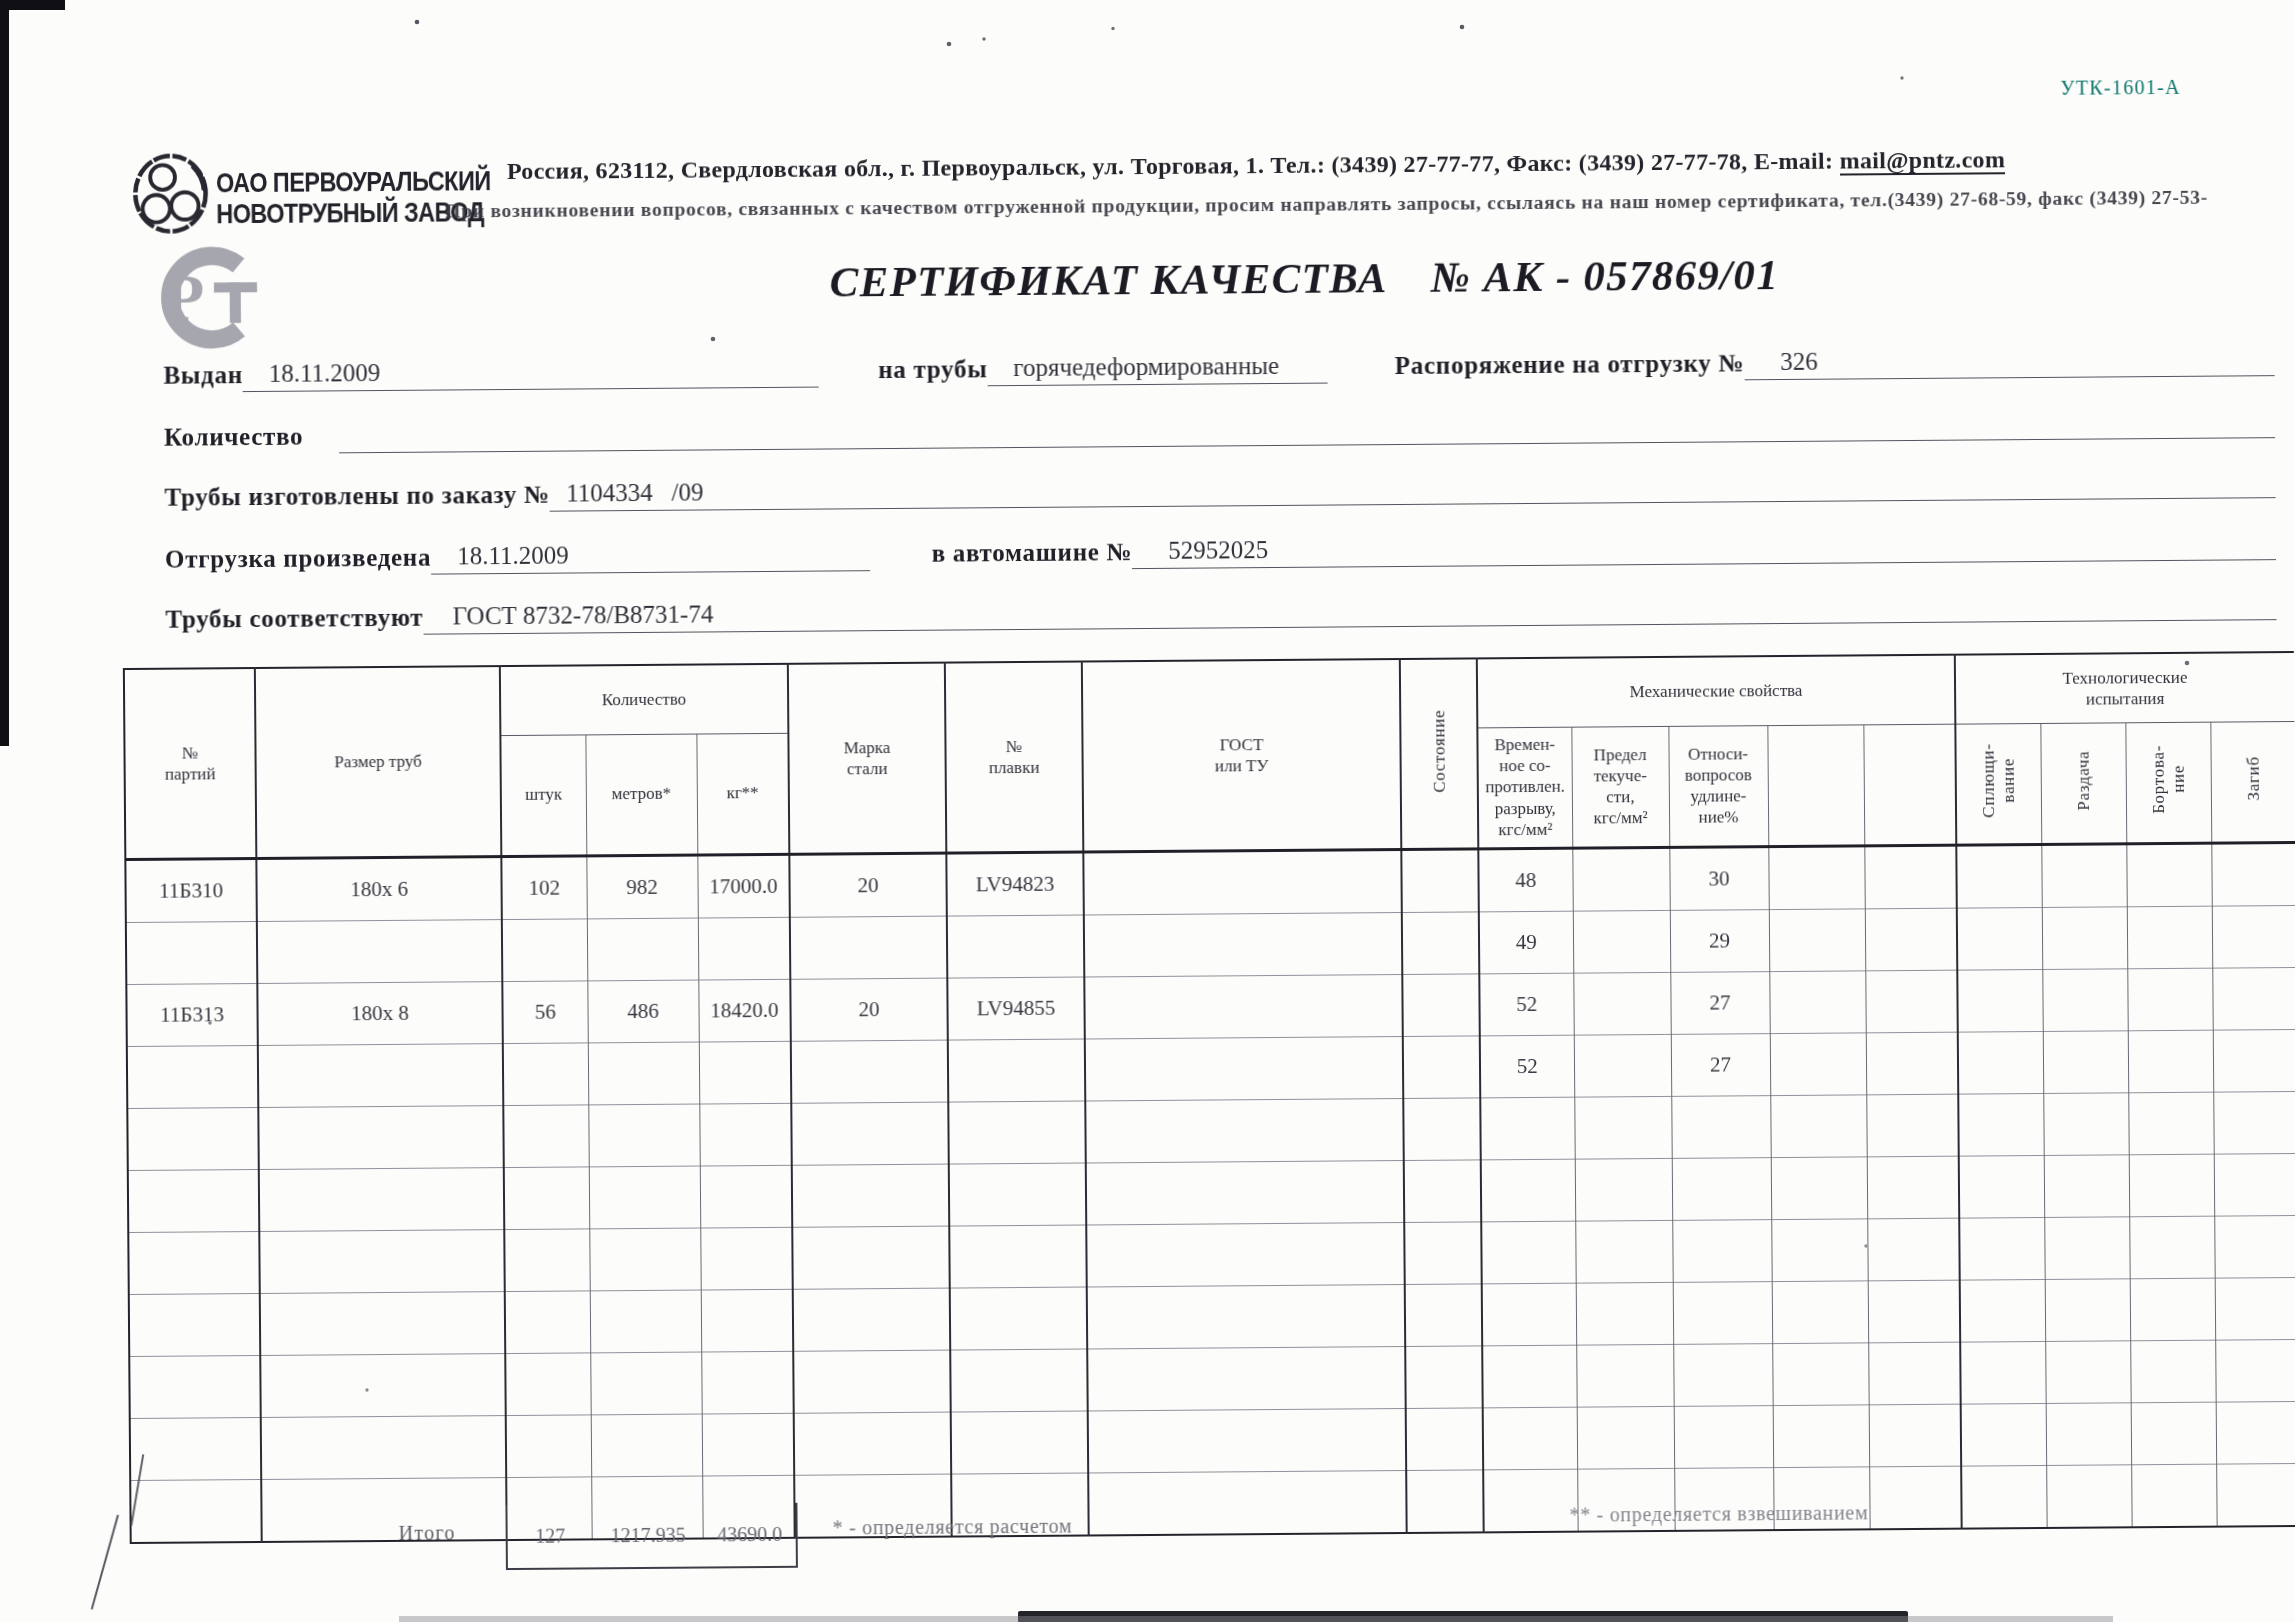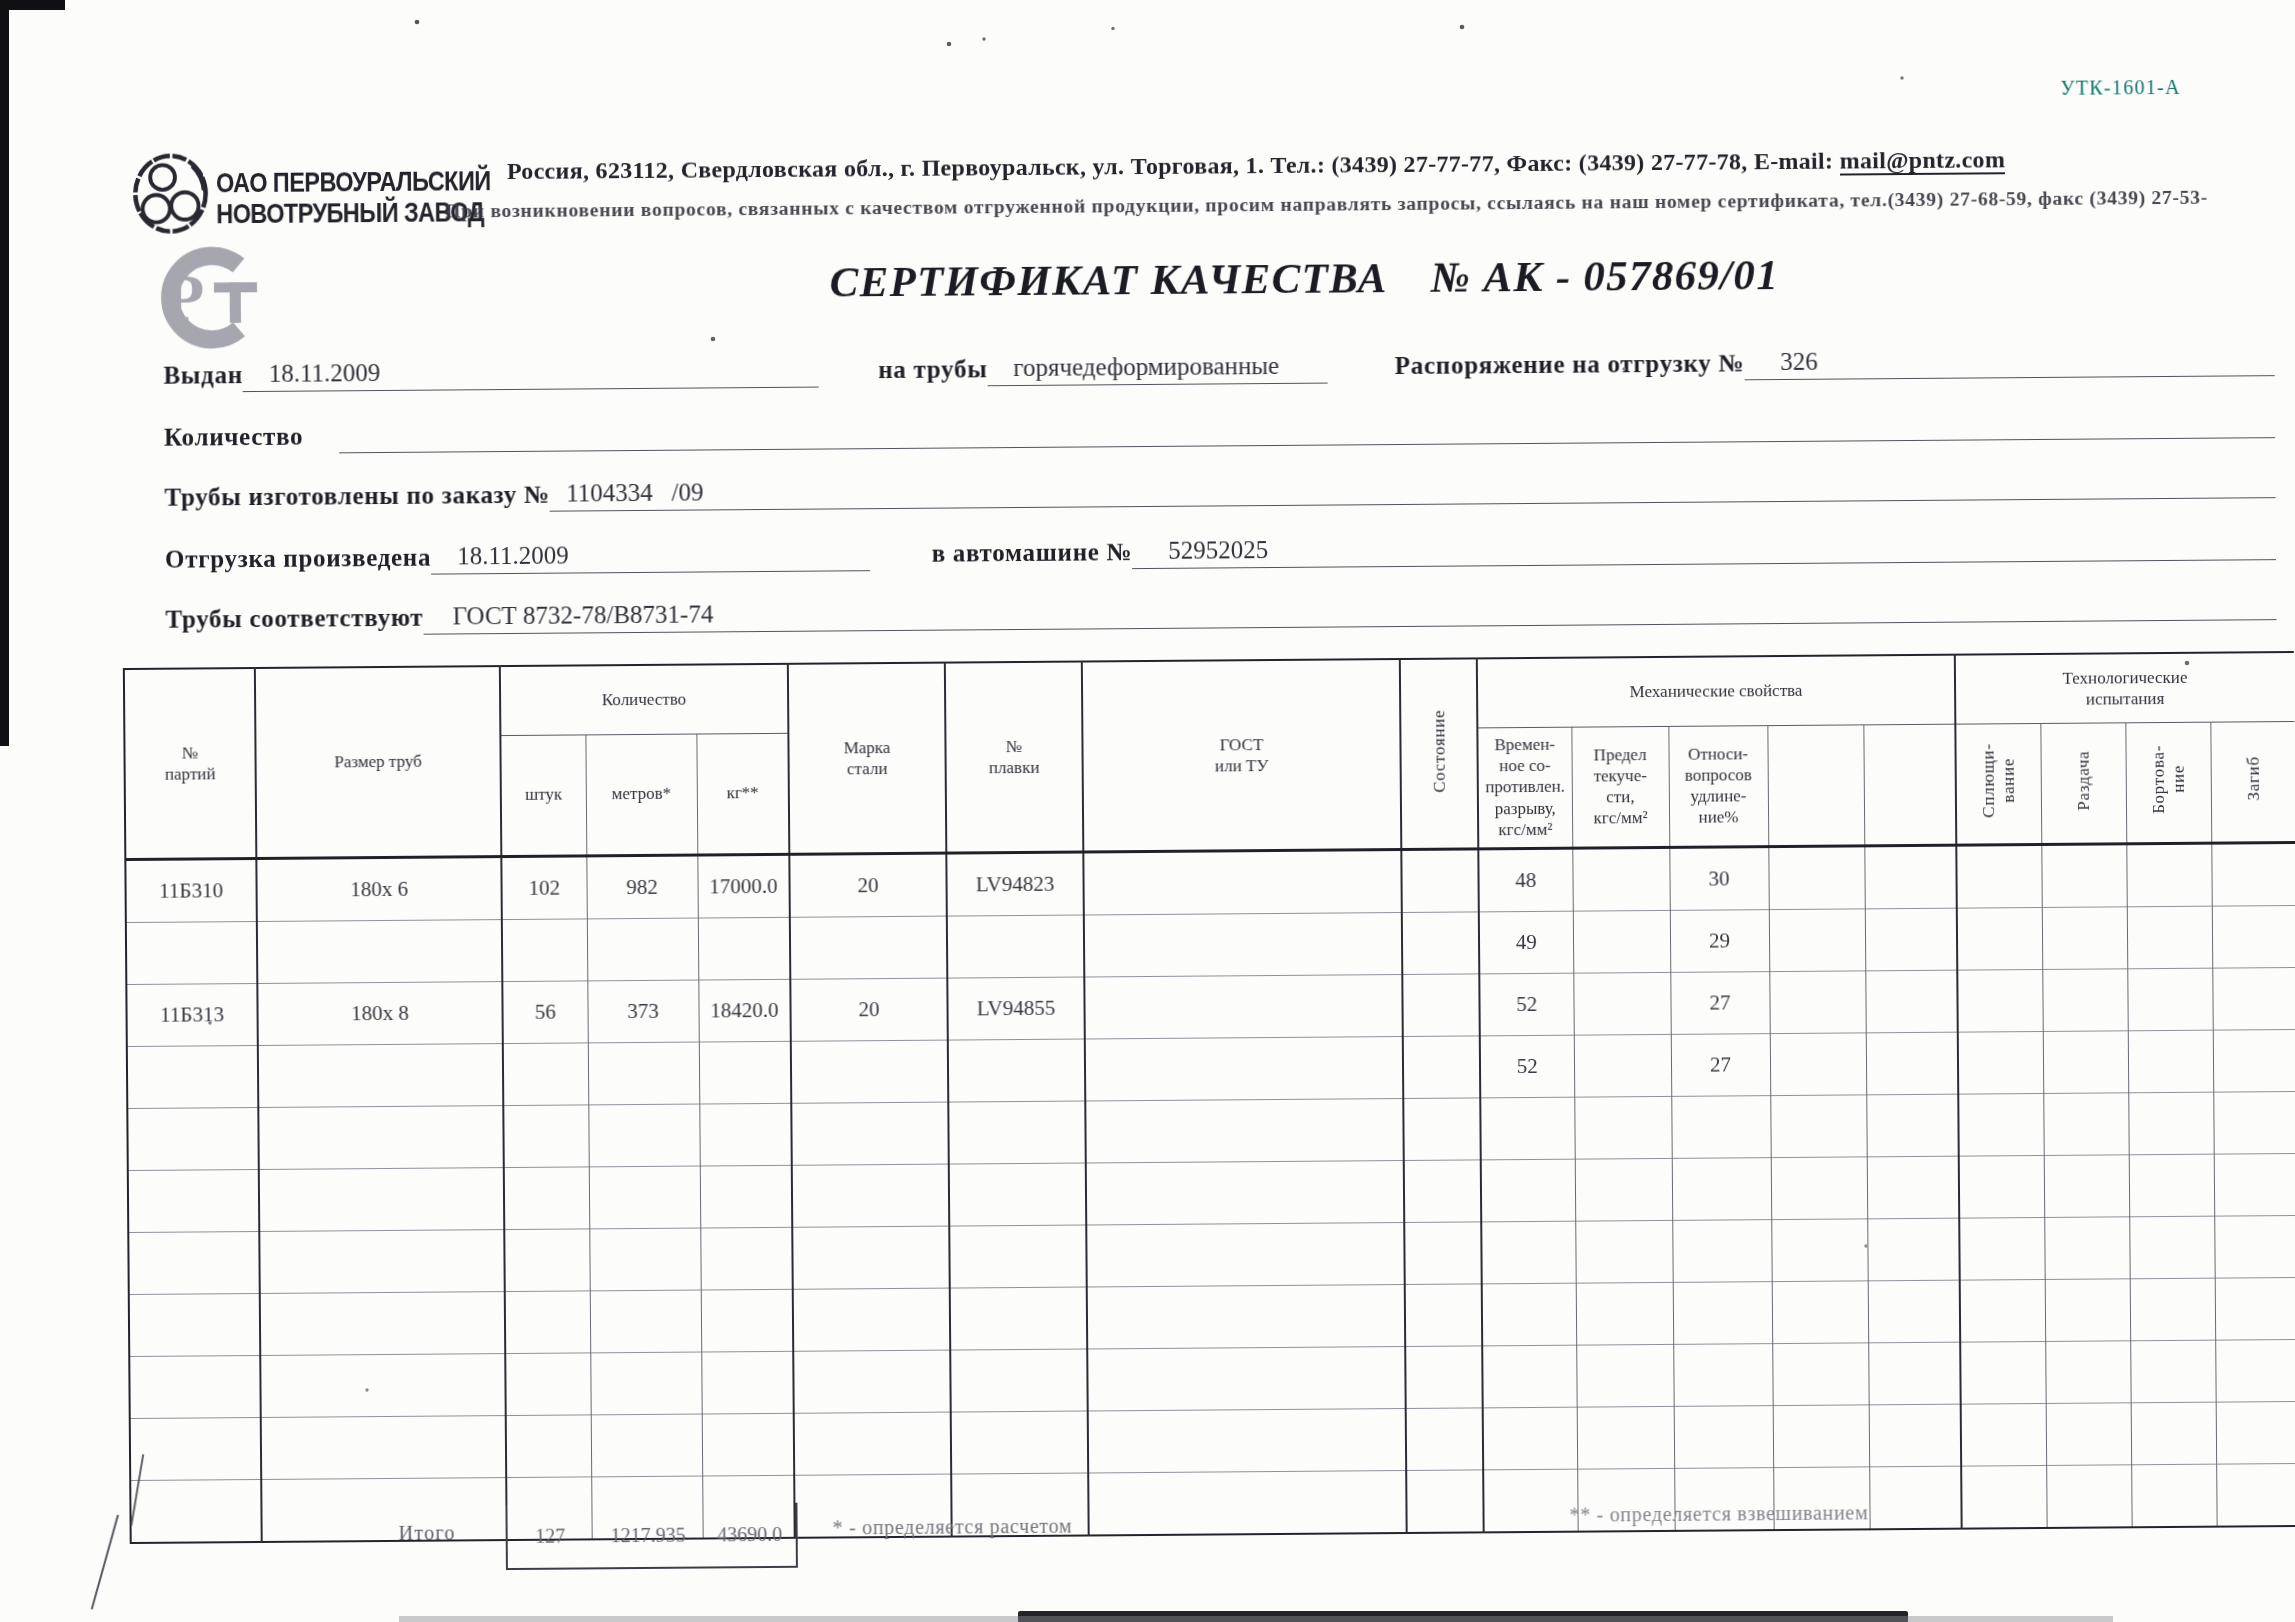--- a/index.html
+++ b/index.html
@@ -253,21 +253,21 @@
               <td></td>
               <td></td>
               <td></td>
               <td></td>
               <td></td>
           </tr>
           <tr>
             <td>11Б313</td>
             <td>180х 8</td>
             <td>56</td>
-            <td>373</td>
+            <td>486</td>
             <td>18420.0</td>
             <td>20</td>
             <td>LV94855</td>
             <td></td>
               <td></td>
             <td>52</td>
             <td></td>
             <td>27</td>
             <td></td>
               <td></td>

